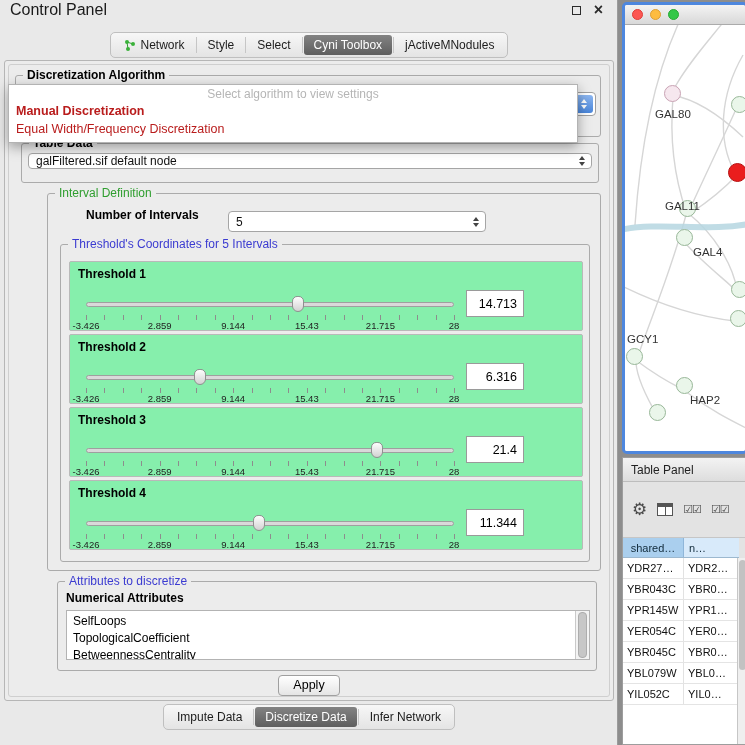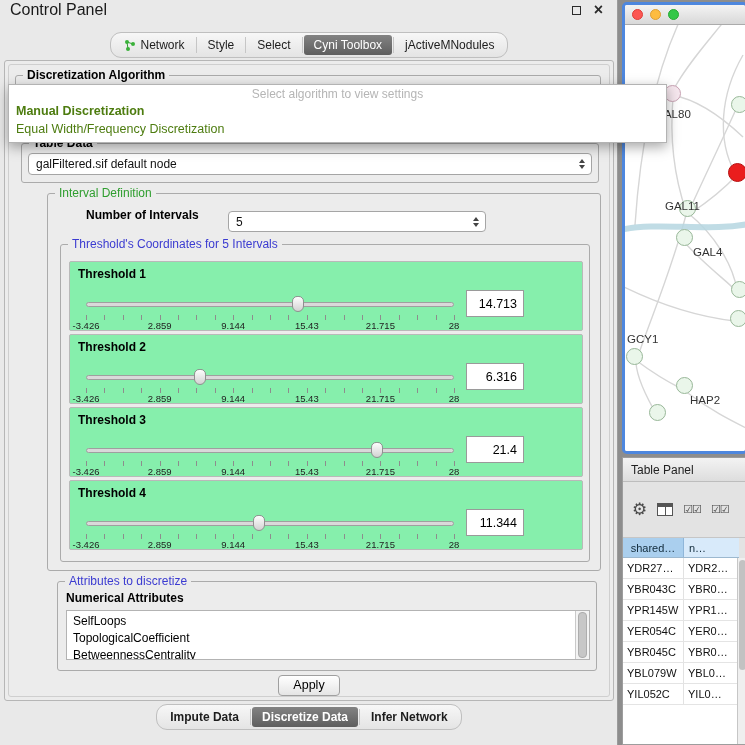--- a/index.html
+++ b/index.html
@@ -8,22 +8,22 @@
 
   
   .cp { position:absolute; left:0; top:0; width:618px; height:745px; background:#e9e9e9; border-right:1px solid #9b9b9b; }
   .cp-titlebar { height:20px; display:flex; align-items:center; padding:0 10px; }
   .cp-title { font-size:16px; color:#1a1a1a; }
   .win-icons { margin-left:auto; display:flex; align-items:center; gap:13px; padding-right:4px; }
   .float-icon { width:9px; height:9px; border:1.5px solid #2b2b2b; background:transparent; }
   .close-icon { font-size:16px; font-weight:bold; color:#2b2b2b; line-height:10px; }
 
   .tabstrip { position:absolute; left:0; width:618px; top:32px; display:flex; justify-content:center; }
-  .tabstrip.bottom { top:704px;font-weight:bold; }
-  .tabbar { display:flex; align-items:center; border:1px solid #bfbfbf; border-radius:11px; background:linear-gradient(#f7f7f7,#e4e4e4); padding:2px 3px; }
+  .tabstrip.bottom { top:704px; }
+  .tabbar { display:flex; align-items:center; border:1px solid #bfbfbf; border-radius:5px; background:linear-gradient(#f7f7f7,#e4e4e4); padding:2px 3px; }
   .tab { display:flex; align-items:center; gap:5px; font-size:12px; color:#1c1c1c; padding:3px 10px; border-radius:3px; white-space:nowrap; }
   .tab.selected { background:linear-gradient(#838383,#5e5e5e); color:#fff; }
   .tab-sep { width:1px; align-self:stretch; background:#c6c6c6; margin:2px 1px; }
 
   .main-panel { position:absolute; left:4px; top:60px; width:610px; height:641px; background:#ececec; border:1px solid #b6b6b6; border-radius:3px; }
   .main-inner { position:absolute; inset:3px; border:1px solid #cfcfcf; border-radius:3px; pointer-events:none; }
 
   .group { position:absolute; border:1px solid #ababab; border-radius:3px; }
   .group-title { position:absolute; top:-8px; left:7px; background:#ececec; padding:0 4px; font-size:12px; color:#000; white-space:nowrap; }
   .group-title.bold { font-weight:bold; }
@@ -34,23 +34,23 @@
   .combo-text { flex:1; font-size:12px; color:#111; padding-left:7px; white-space:nowrap; overflow:hidden; }
   .stepper { width:16px; display:flex; flex-direction:column; align-items:center; gap:2px; padding-right:3px; }
   .arr-up { width:0; height:0; border-left:3.5px solid transparent; border-right:3.5px solid transparent; border-bottom:4.5px solid #444; }
   .arr-down { width:0; height:0; border-left:3.5px solid transparent; border-right:3.5px solid transparent; border-top:4.5px solid #444; }
 
   .combo-fragment { position:absolute; left:552px; top:92px; width:44px; height:24px; background:#fff; border:1px solid #a0a0a0; border-radius:4px; z-index:5; display:flex; align-items:center; justify-content:flex-end; }
   .blue-cap { width:19px; height:18px; margin-right:2px; border-radius:3px; background:linear-gradient(#8cb6f0,#4a86da); display:flex; flex-direction:column; align-items:center; justify-content:center; gap:2px; }
   .blue-cap .arr-up { border-bottom-color:#fff; }
   .blue-cap .arr-down { border-top-color:#fff; }
 
-  .dropdown-overlay { position:absolute; left:8px; top:84px; width:659px; background:#fff; border:1px solid #b3b3b3; box-shadow:0 4px 12px rgba(0,0,0,.35); z-index:20; padding-bottom:4px; }
+  .dropdown-overlay { position:absolute; left:8px; top:84px; width:570px; background:#fff; border:1px solid #b3b3b3; box-shadow:0 4px 12px rgba(0,0,0,.35); z-index:20; padding-bottom:4px; }
   .dd-hint { text-align:center; color:#b5b5b5; font-size:12px; padding:2px 0 1px; }
-  .dd-opt { font-size:12.5px; color:#4d7c0f; padding:1px 0 1px 7px; line-height:16px; }
+  .dd-opt { font-size:12.5px; color:#b91c1c; padding:1px 0 1px 7px; line-height:16px; }
   .dd-opt.bold { font-weight:bold; }
 
   .bold-label { position:absolute; font-size:12px; font-weight:bold; color:#000; white-space:nowrap; }
 
   .th-box { position:absolute; left:8px; width:514px; height:70px; border:1px solid #b9b9b9; border-radius:2px; background:#86efac; }
   .th-label { position:absolute; left:8px; top:5px; font-size:12px; font-weight:bold; color:#000; }
   .slider { position:absolute; left:16px; top:34px; width:368px; height:16px; }
   .track { position:absolute; left:0; right:0; top:6px; height:5px; background:#d9d9d9; border:1px solid #9f9f9f; border-radius:3px; }
   .thumb { position:absolute; top:0; width:12px; height:16px; transform:translateX(-50%); background:linear-gradient(#fdfdfd,#d2d2d2); border:1px solid #8f8f8f; border-radius:6px 6px 7px 7px; }
   .ticks { position:absolute; left:16px; top:53px; width:369px; height:5px; background:repeating-linear-gradient(90deg,#8d8d8d 0 1px,transparent 1px 18.4px); }
@@ -141,21 +141,21 @@
 
   <div class="main-panel">
     <div class="main-inner"></div>
 
     <div class="group" style="left:10px; top:14px; width:586px; height:62px;">
       <span class="group-title bold">Discretization Algorithm</span>
     </div>
 
     <div class="group" style="left:16px; top:82px; width:578px; height:40px;">
       <span class="group-title bold">Table Data</span>
-      <div class="combo" style="left:6px; right:6px; top:9px; height:22px;">
+      <div class="combo" style="left:6px; right:6px; top:9px; height:16px;">
         <span class="combo-text">galFiltered.sif default node</span>
         <span class="stepper">
             <span class="arr-up"></span>
             <span class="arr-down"></span>
           </span>
       </div>
     </div>
 
     <div class="group" style="left:42px; top:132px; width:554px; height:378px;">
       <span class="group-title green">Interval Definition</span>

